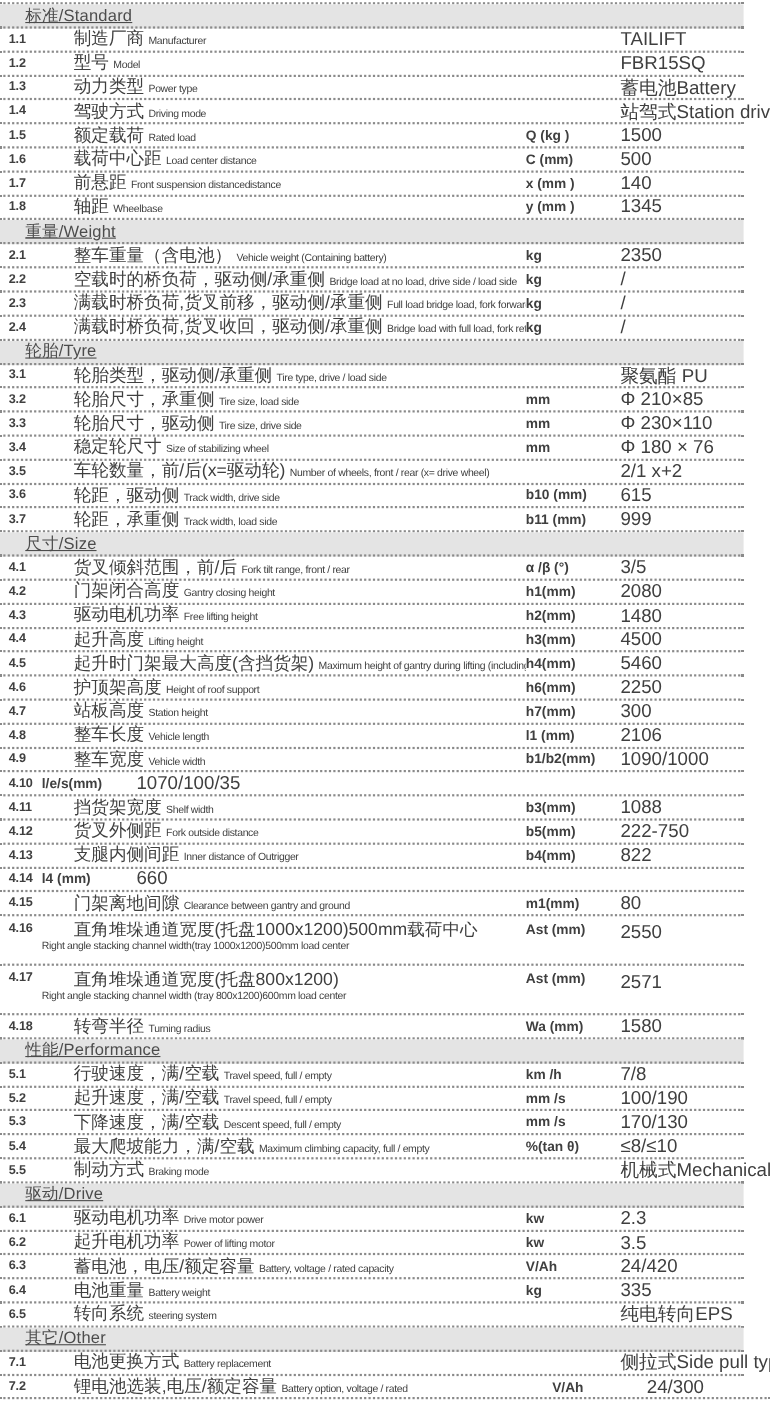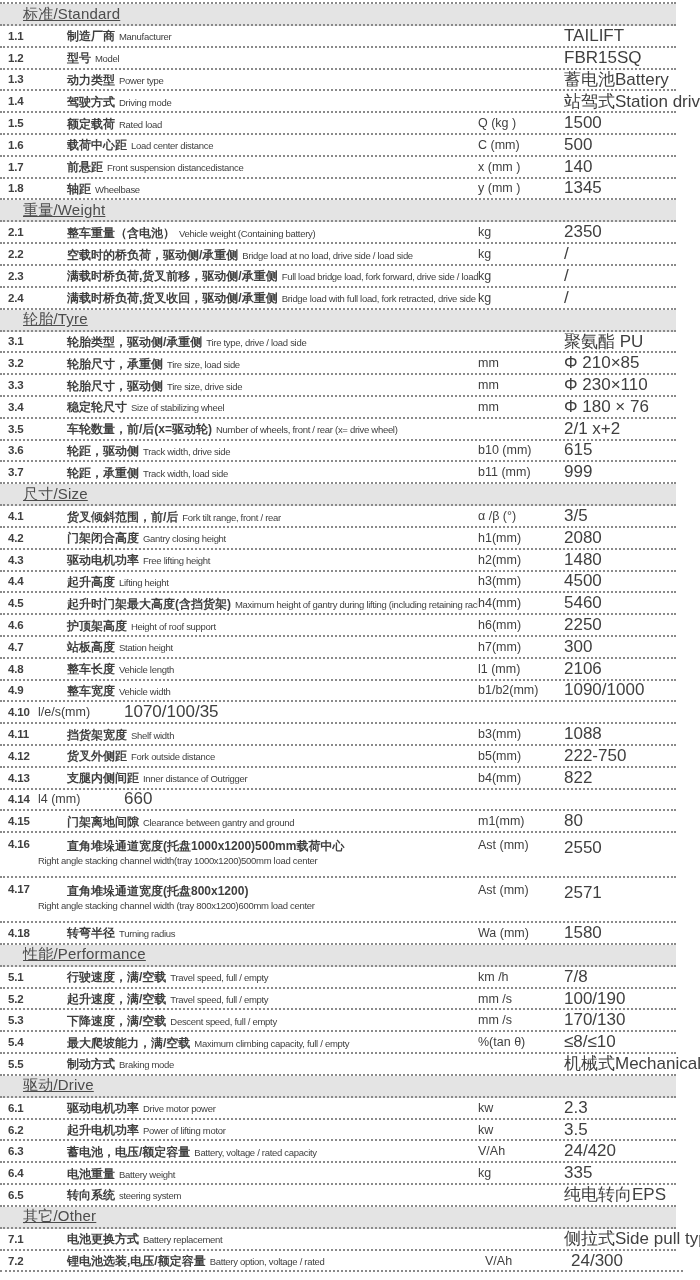--- a/index.html
+++ b/index.html
@@ -24,33 +24,33 @@
     display: flex; align-items: center;
     font-size: 15px; color: #4c4c4c; letter-spacing: 0.2px; text-decoration: underline;
   }
   .row {
     height: 21.8px; box-sizing: border-box;
     border-bottom: 2px dotted var(--dots, #8a8a8a);
     margin-right: 24px; padding-left: 8px;
     display: flex; align-items: center;
   }
   .row.tall { height: 45px; align-items: flex-start; padding-top: 5px; }
-  .section:last-child .row:last-child { margin-right: 17px; }
+  .section:last-child .row:last-child { margin-right: 0; }
   .num {
     width: 30px; flex: none; font-size: 11.5px; font-weight: 700;
     letter-spacing: -0.2px;
   }
   .desc { flex: 1; min-width: 0; overflow: hidden; white-space: nowrap; }
-  .desc .zh { font-size: 12px; font-weight: 700; padding-left: 29px; }
+  .desc .zh { font-size: 16px; font-weight: 400; padding-left: 29px; }
   .desc .en { font-size: 9.5px; font-weight: 400; letter-spacing: -0.3px; margin-left: 4px; }
   .row.tall .desc { white-space: normal; }
   .row.tall .desc .zh { display: block; line-height: 16px; }
   .row.tall .desc .en { display: block; margin-left: 0; line-height: 14px; }
   .unit {
-    width: 86px; flex: none; font-size: 12.5px; font-weight: 400;
+    width: 86px; flex: none; font-size: 12.5px; font-weight: 700;
     white-space: nowrap;
   }
   .value {
     width: 112px; flex: none; font-size: 17px; font-weight: 400;
     white-space: nowrap; overflow: visible;
   }
 </style>
 </head>
 <body>
 

